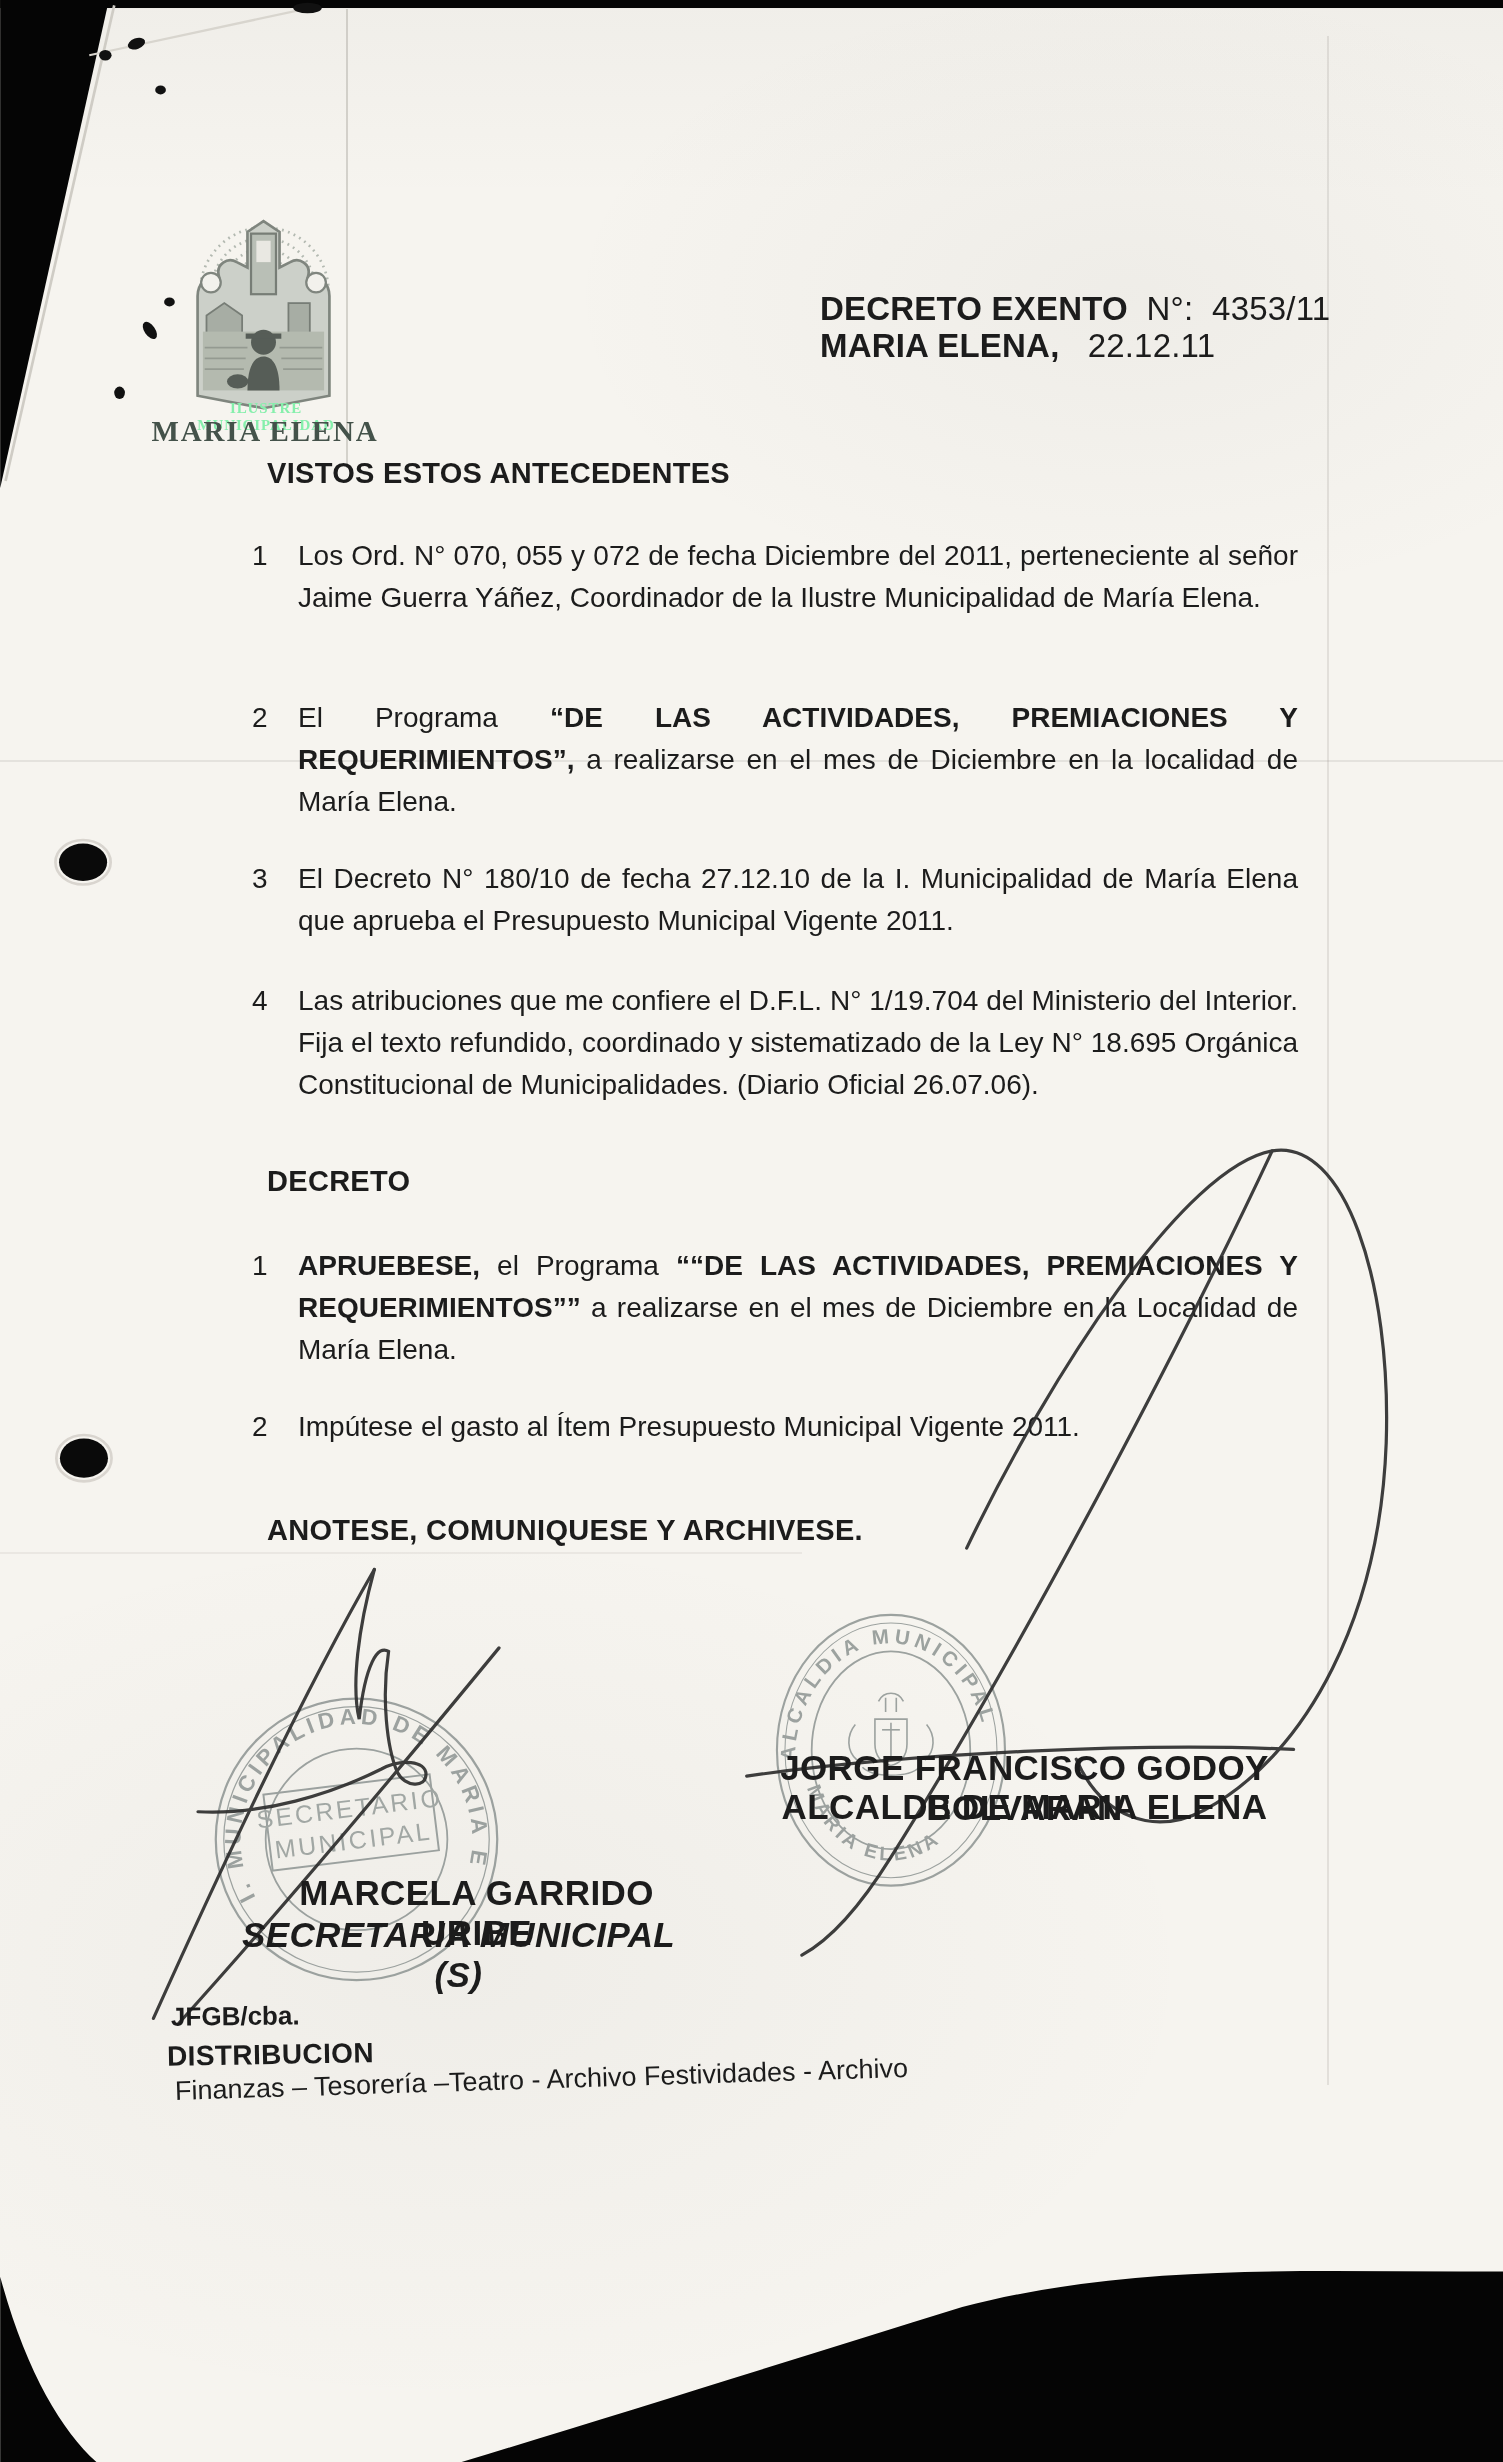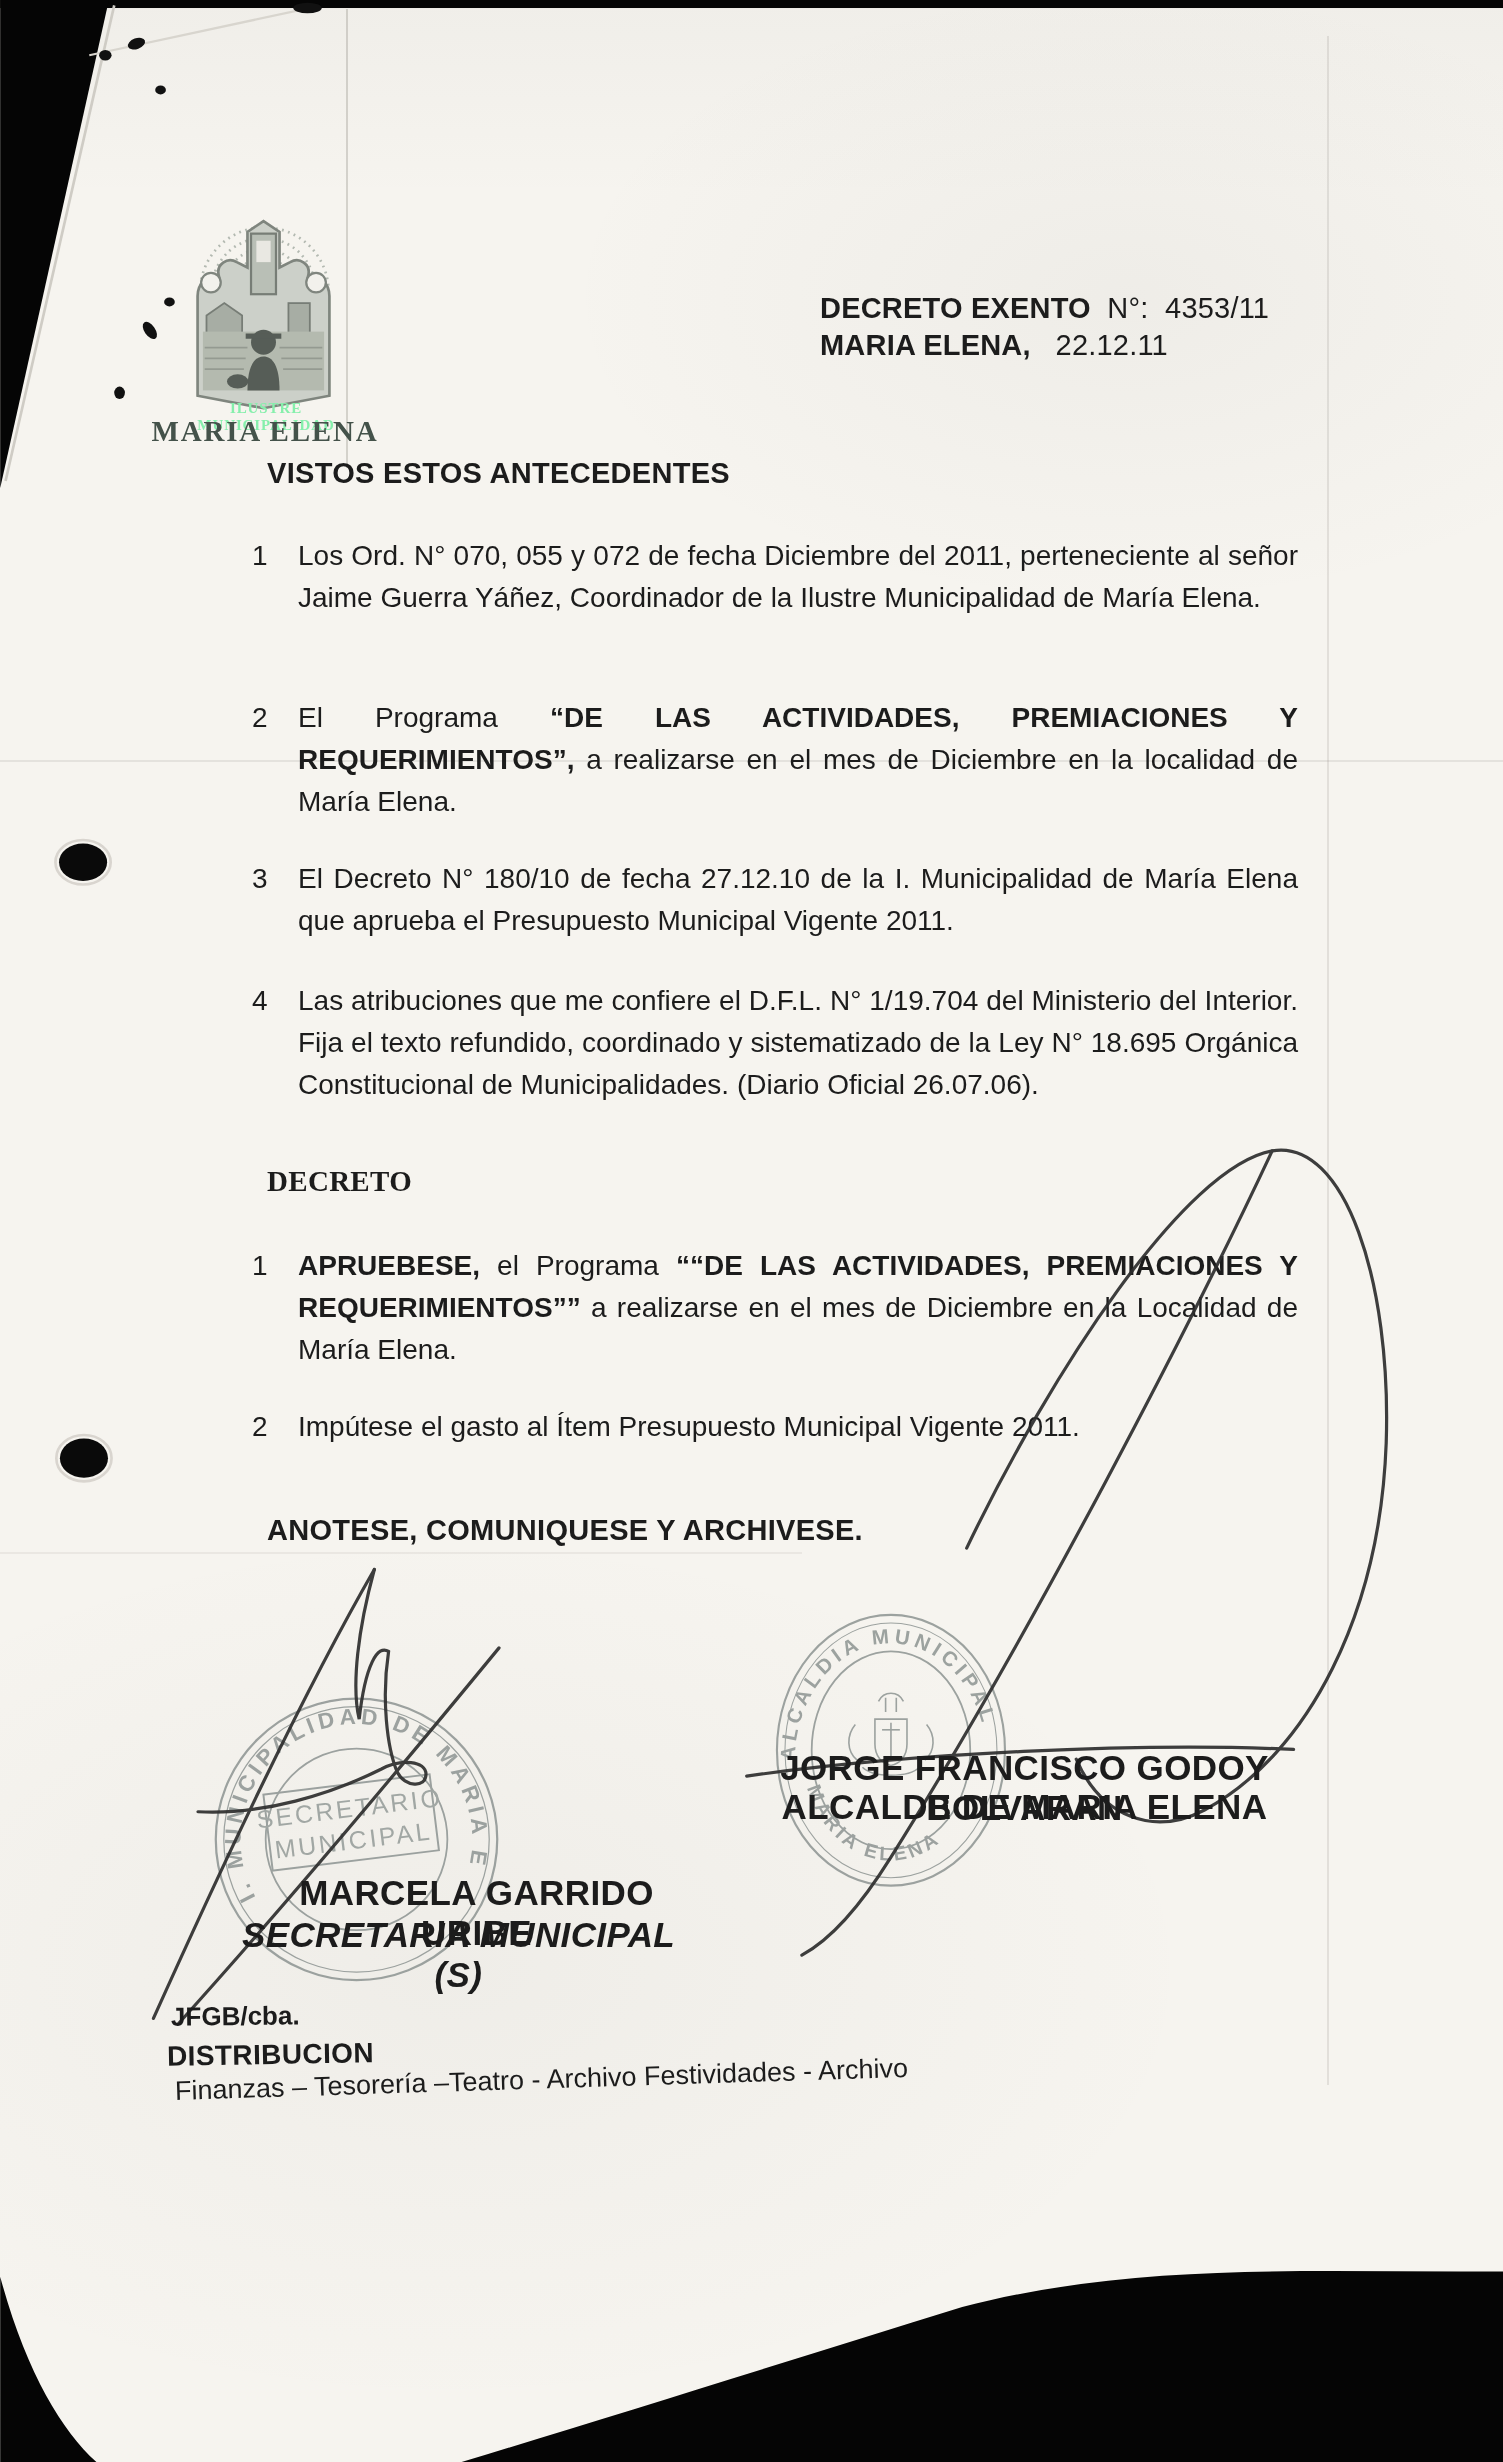--- a/index.html
+++ b/index.html
@@ -7,21 +7,21 @@
         font-family:"Liberation Sans", sans-serif;color:#1c1c1c;}
   .paper{position:absolute;left:0;top:0;width:1504px;height:2462px;background:#f6f4ef;}
   .shade{position:absolute;left:0;top:0;width:100%;height:100%;pointer-events:none;
     background:
       radial-gradient(ellipse 802px 445px at 75% 12%, rgba(120,120,115,0.06), transparent 70%),
       radial-gradient(ellipse 1069px 624px at 30% 80%, rgba(110,110,105,0.05), transparent 70%),
       linear-gradient(180deg, rgba(90,90,85,0.04) 0%, transparent 8%);}
   svg{position:absolute;left:0;top:0;}
   .abs{position:absolute;}
   
-  .hdr{left:820px;top:290px;font-size:29px;line-height:37px;letter-spacing:0.2px;white-space:nowrap;}
+  .hdr{left:820px;top:290px;font-size:33px;line-height:37px;letter-spacing:0.2px;white-space:nowrap;}
   .hdr b{font-weight:bold;}
   
   .cap1{left:159px;top:400px;width:214px;text-align:center;font-family:"Liberation Serif",serif;
         font-weight:bold;font-size:15px;letter-spacing:0.9px;color:#86efac;}
   .cap2{left:151px;top:415px;width:228px;text-align:center;font-family:"Liberation Serif",serif;
         font-weight:bold;font-size:29px;letter-spacing:1.8px;color:#44524a;}
   
   .heading{left:267px;width:998px;font-weight:bold;font-size:29px;letter-spacing:0.3px;}
   
   .item{left:298px;width:1000px;font-size:28px;line-height:42px;text-align:justify;}
@@ -130,21 +130,21 @@
   </div>
   <div class="abs item" style="top:858px;">
     <span class="num">3</span>
     <span><span>El Decreto N° 180/10 de fecha 27.12.10 de la I. Municipalidad de María Elena que aprueba el Presupuesto Municipal Vigente 2011.</span></span>
   </div>
   <div class="abs item" style="top:980px;">
     <span class="num">4</span>
     <span><span>Las atribuciones que me confiere el D.F.L. N° 1/19.704 del Ministerio del Interior.  Fija el texto refundido, coordinado y sistematizado de la Ley N° 18.695 Orgánica Constitucional de Municipalidades.  (Diario Oficial 26.07.06).</span></span>
   </div>
 
-  <div class="abs heading" style="top:1165px;font-family:Liberation Serif, serif;">DECRETO</div>
+  <div class="abs heading" style="top:1165px;">DECRETO</div>
 
   <div class="abs item" style="top:1245px;">
     <span class="num">1</span>
     <span><span class="b">APRUEBESE,</span><span>  el Programa  </span><span class="b">““DE LAS ACTIVIDADES, PREMIACIONES Y REQUERIMIENTOS””</span><span>  a realizarse en el mes de Diciembre en la Localidad de María Elena.</span></span>
   </div>
   <div class="abs item" style="top:1406px;">
     <span class="num">2</span>
     <span><span>Impútese el gasto al Ítem Presupuesto Municipal Vigente 2011.</span></span>
   </div>
 

